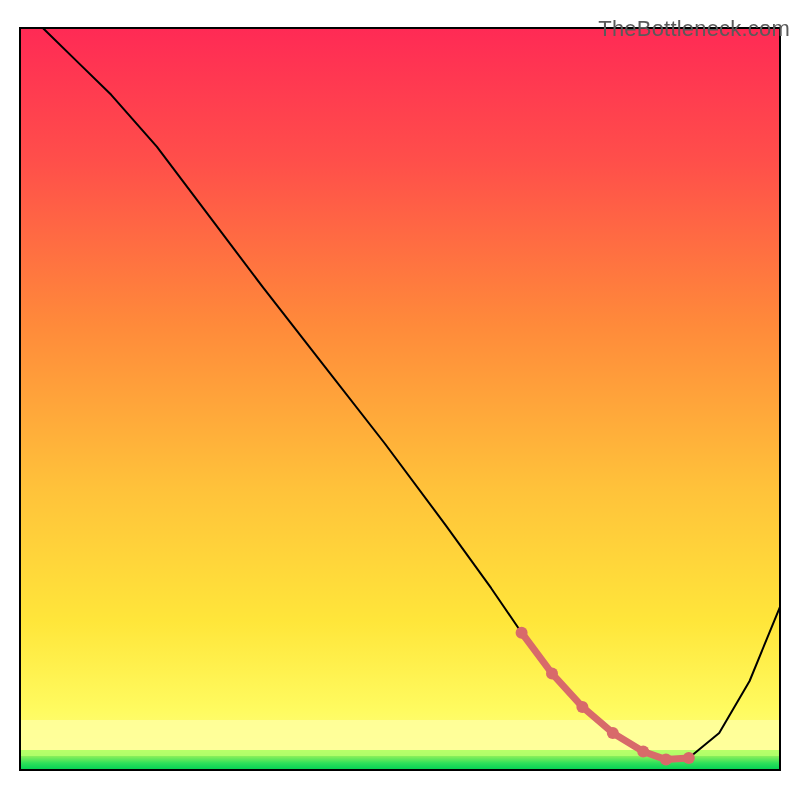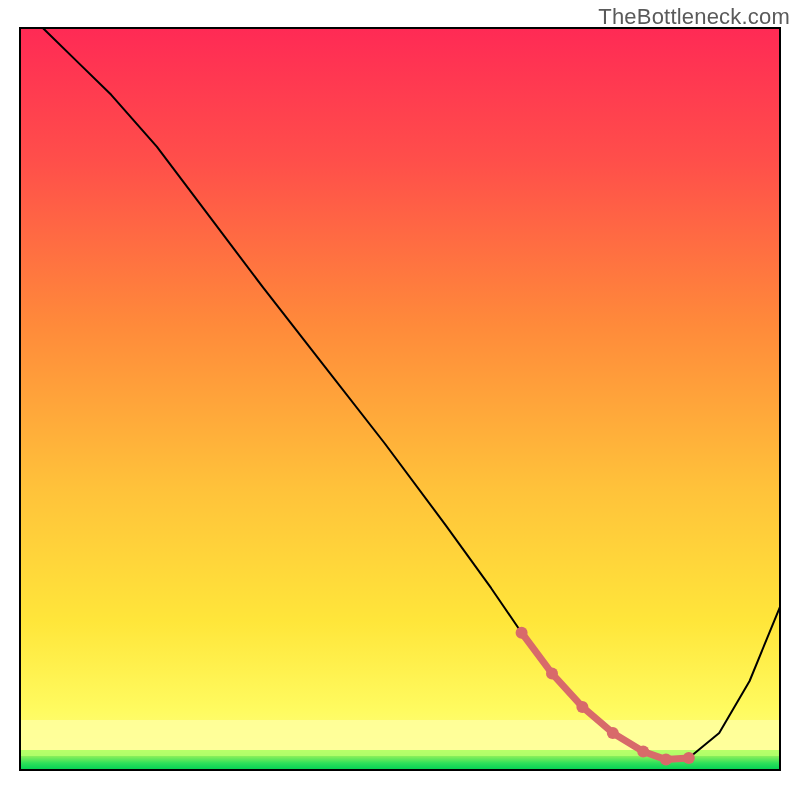--- a/index.html
+++ b/index.html
@@ -11,21 +11,21 @@
     background: #ffffff;
     font-family: Arial, Helvetica, sans-serif;
   }
   .chart-container {
     position: relative;
     width: 800px;
     height: 800px;
   }
   .watermark {
     position: absolute;
-    top: 4px;
+    top: 16px;
     right: 10px;
     font-size: 22px;
     font-weight: 500;
     color: #5a5a5a;
     letter-spacing: 0.2px;
     z-index: 10;
   }
   svg.plot {
     position: absolute;
     left: 0;

